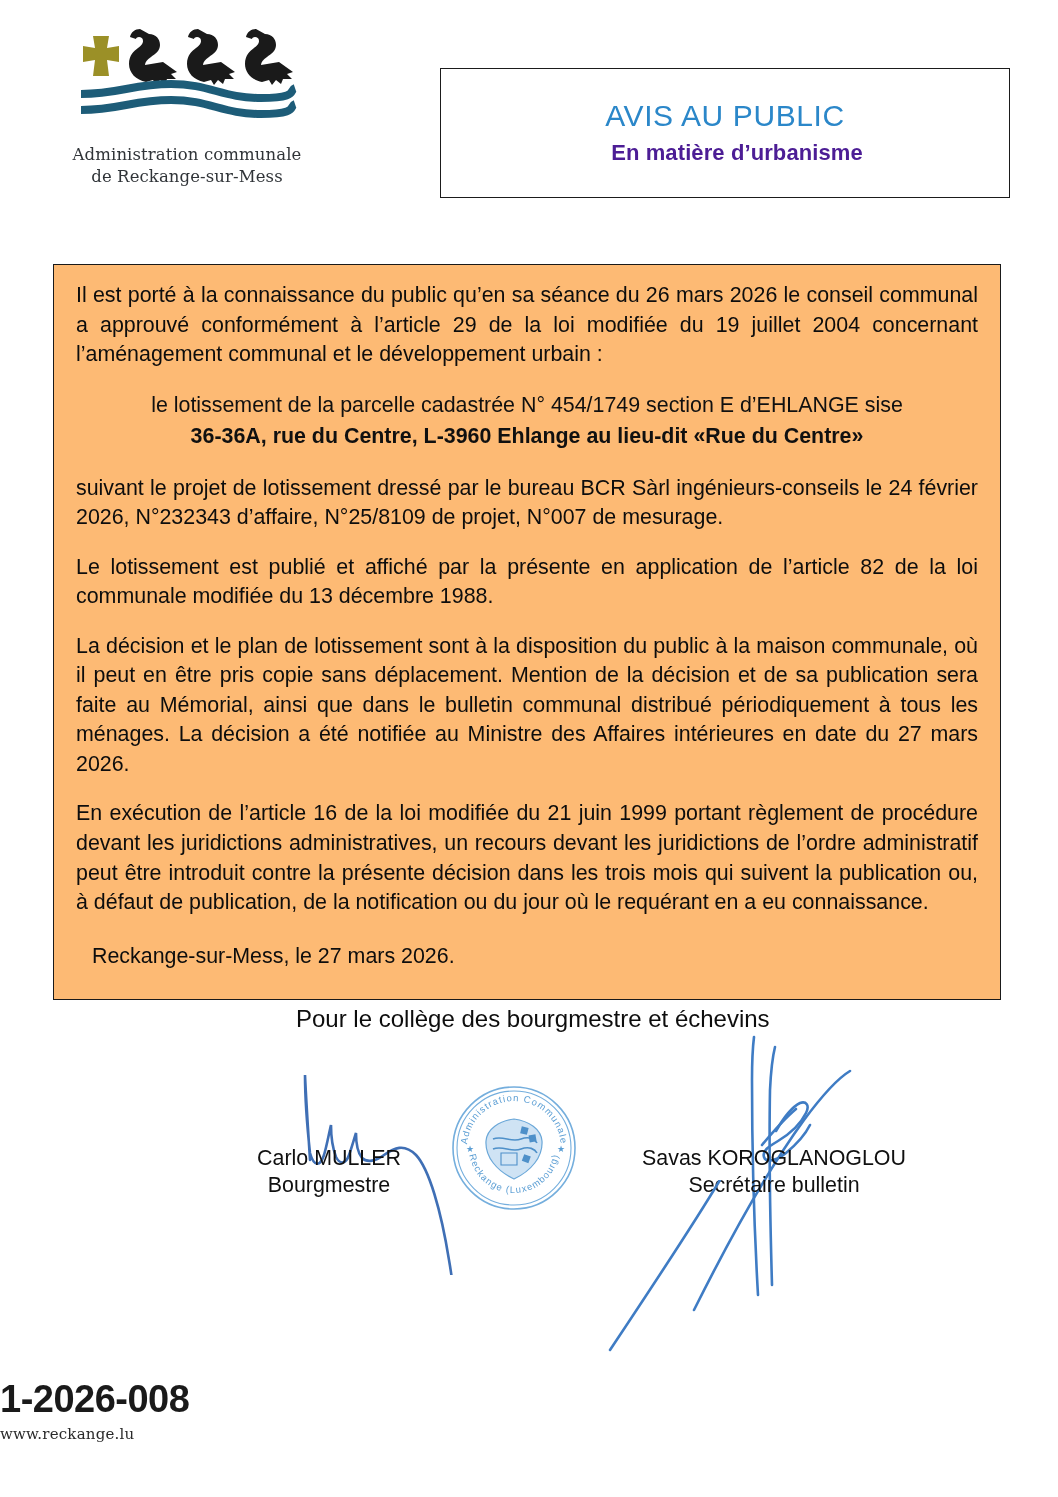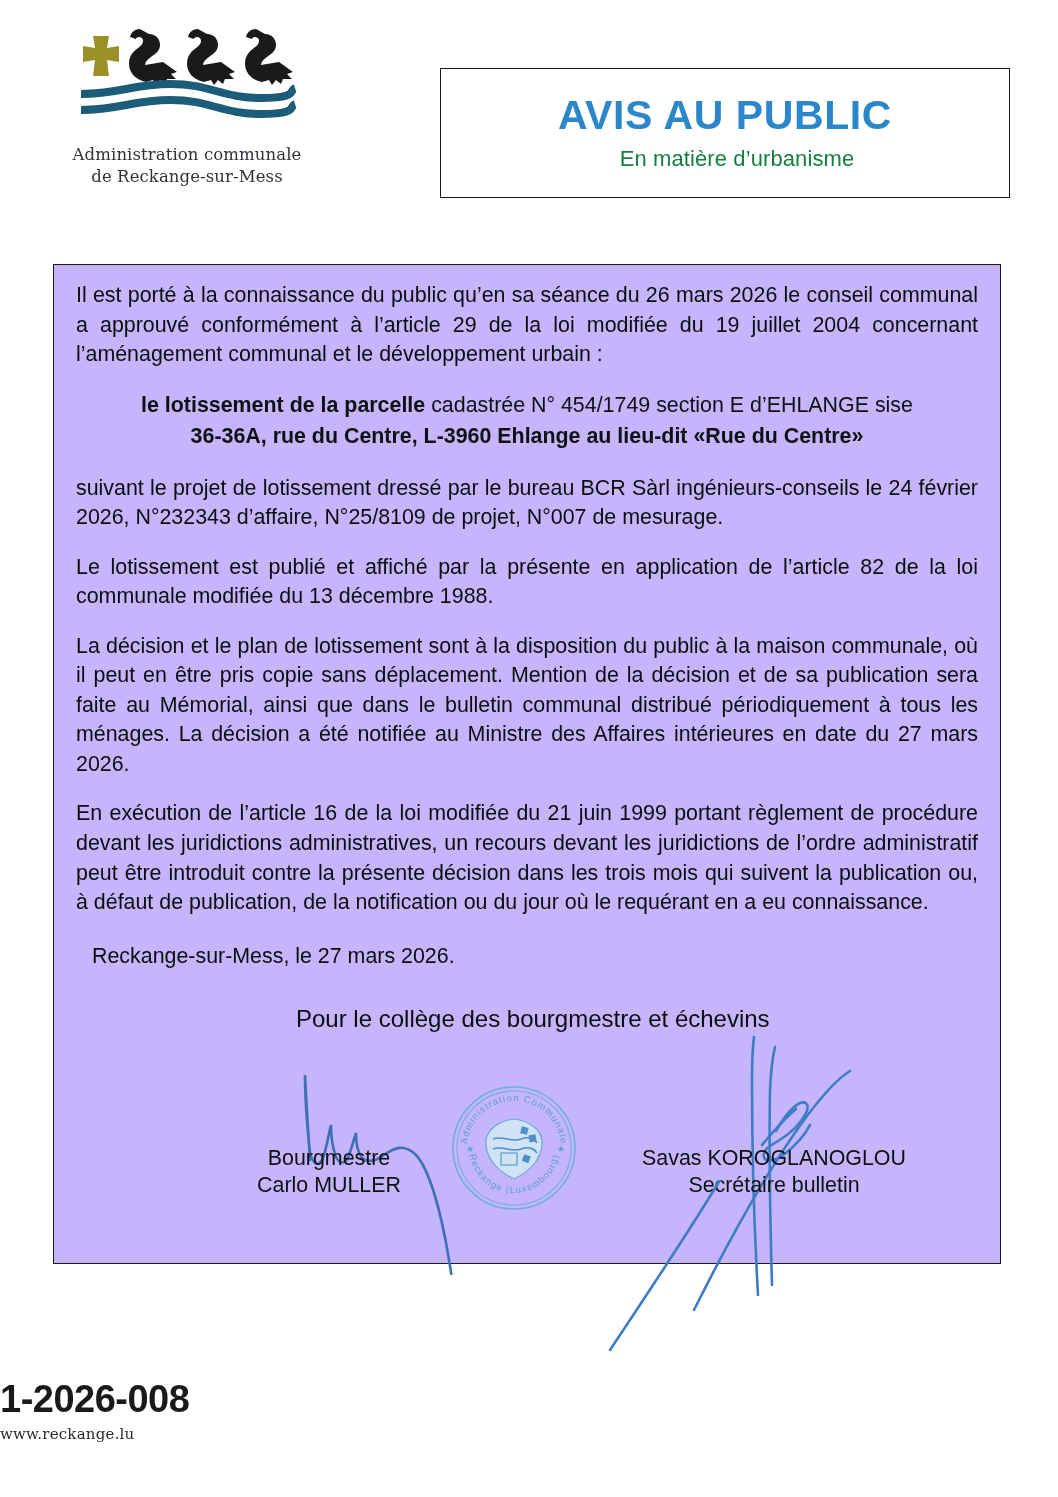--- a/index.html
+++ b/index.html
@@ -55,45 +55,45 @@
     height: 130px;
     border: 1.6px solid #1b1b1b;
     box-sizing: border-box;
     background: #fff;
     display: flex;
     flex-direction: column;
     align-items: center;
     justify-content: center;
   }
   .title-main {
-    font-size: 41px;
-    font-weight: bold;
+    font-size: 30px;
+    font-weight: normal;
     color: #2b87c9;
     letter-spacing: 0.6px;
     line-height: 1.05;
   }
   .title-sub {
     font-size: 22px;
-    font-weight: normal;
-    color: #15803d;
+    font-weight: bold;
+    color: #4c1d95;
     margin-top: 9px;
     letter-spacing: 0.1px;
     margin-left: 24px;
   }
 
   
   .content-box {
     position: absolute;
     left: 53px;
     top: 264px;
     width: 948px;
-    height: 1000px;
+    height: 736px;
     border: 1.7px solid #1a1a1a;
     box-sizing: border-box;
-    background: #c4b5fd;
+    background: #fdba74;
     padding: 14px 22px 0 22px;
   }
 
   .para {
     font-size: 21.4px;
     line-height: 1.38;
     text-align: justify;
     text-justify: inter-word;
     margin: 0 0 20px 0;
     color: #0d0d0d;
@@ -101,21 +101,21 @@
   .para.first { margin-top: 2px; }
 
   .parcel-block {
     margin: 2px 0 22px 0;
     text-align: center;
     font-size: 21.4px;
     line-height: 1.45;
   }
   .parcel-line-1 { display: block; }
   .parcel-line-2 { display: block; font-weight: bold; }
-  .b { font-weight: bold; }
+  .b { font-weight: normal; }
 
   .date-line {
     font-size: 21.4px;
     margin: 26px 0 0 16px;
     color: #0d0d0d;
   }
   .college-line {
     font-size: 24px;
     margin: 36px 0 0 0;
     padding-left: 220px;
@@ -281,22 +281,22 @@
         <path d="M44 56 C 54 52, 62 60, 72 56 C 80 53, 86 56, 88 60" fill="none" stroke="#4e90c9" stroke-width="1.6"></path>
         <path d="M44 66 C 54 62, 62 70, 72 66 C 80 63, 86 66, 88 70" fill="none" stroke="#4e90c9" stroke-width="1.6"></path>
         <rect x="72" y="44" width="7" height="7" fill="#4e90c9" transform="rotate(14 75 47)"></rect>
         <rect x="80" y="52" width="7" height="7" fill="#4e90c9" transform="rotate(-10 83 55)"></rect>
         <rect x="74" y="72" width="7" height="7" fill="#4e90c9" transform="rotate(20 77 75)"></rect>
         <path d="M52 70 l0 12 l16 0 l0 -12 z" fill="none" stroke="#4e90c9" stroke-width="1.1"></path>
       </g>
     </svg>
 
     <div class="sig-left">
+      <div>Carlo MULLER</div>
       <div>Bourgmestre</div>
-      <div>Carlo MULLER</div>
     </div>
 
     <div class="sig-right">
       <div>Savas KOROGLANOGLOU</div>
       <div>Secrétaire bulletin</div>
     </div>
 
   </div>
 </div>
 

